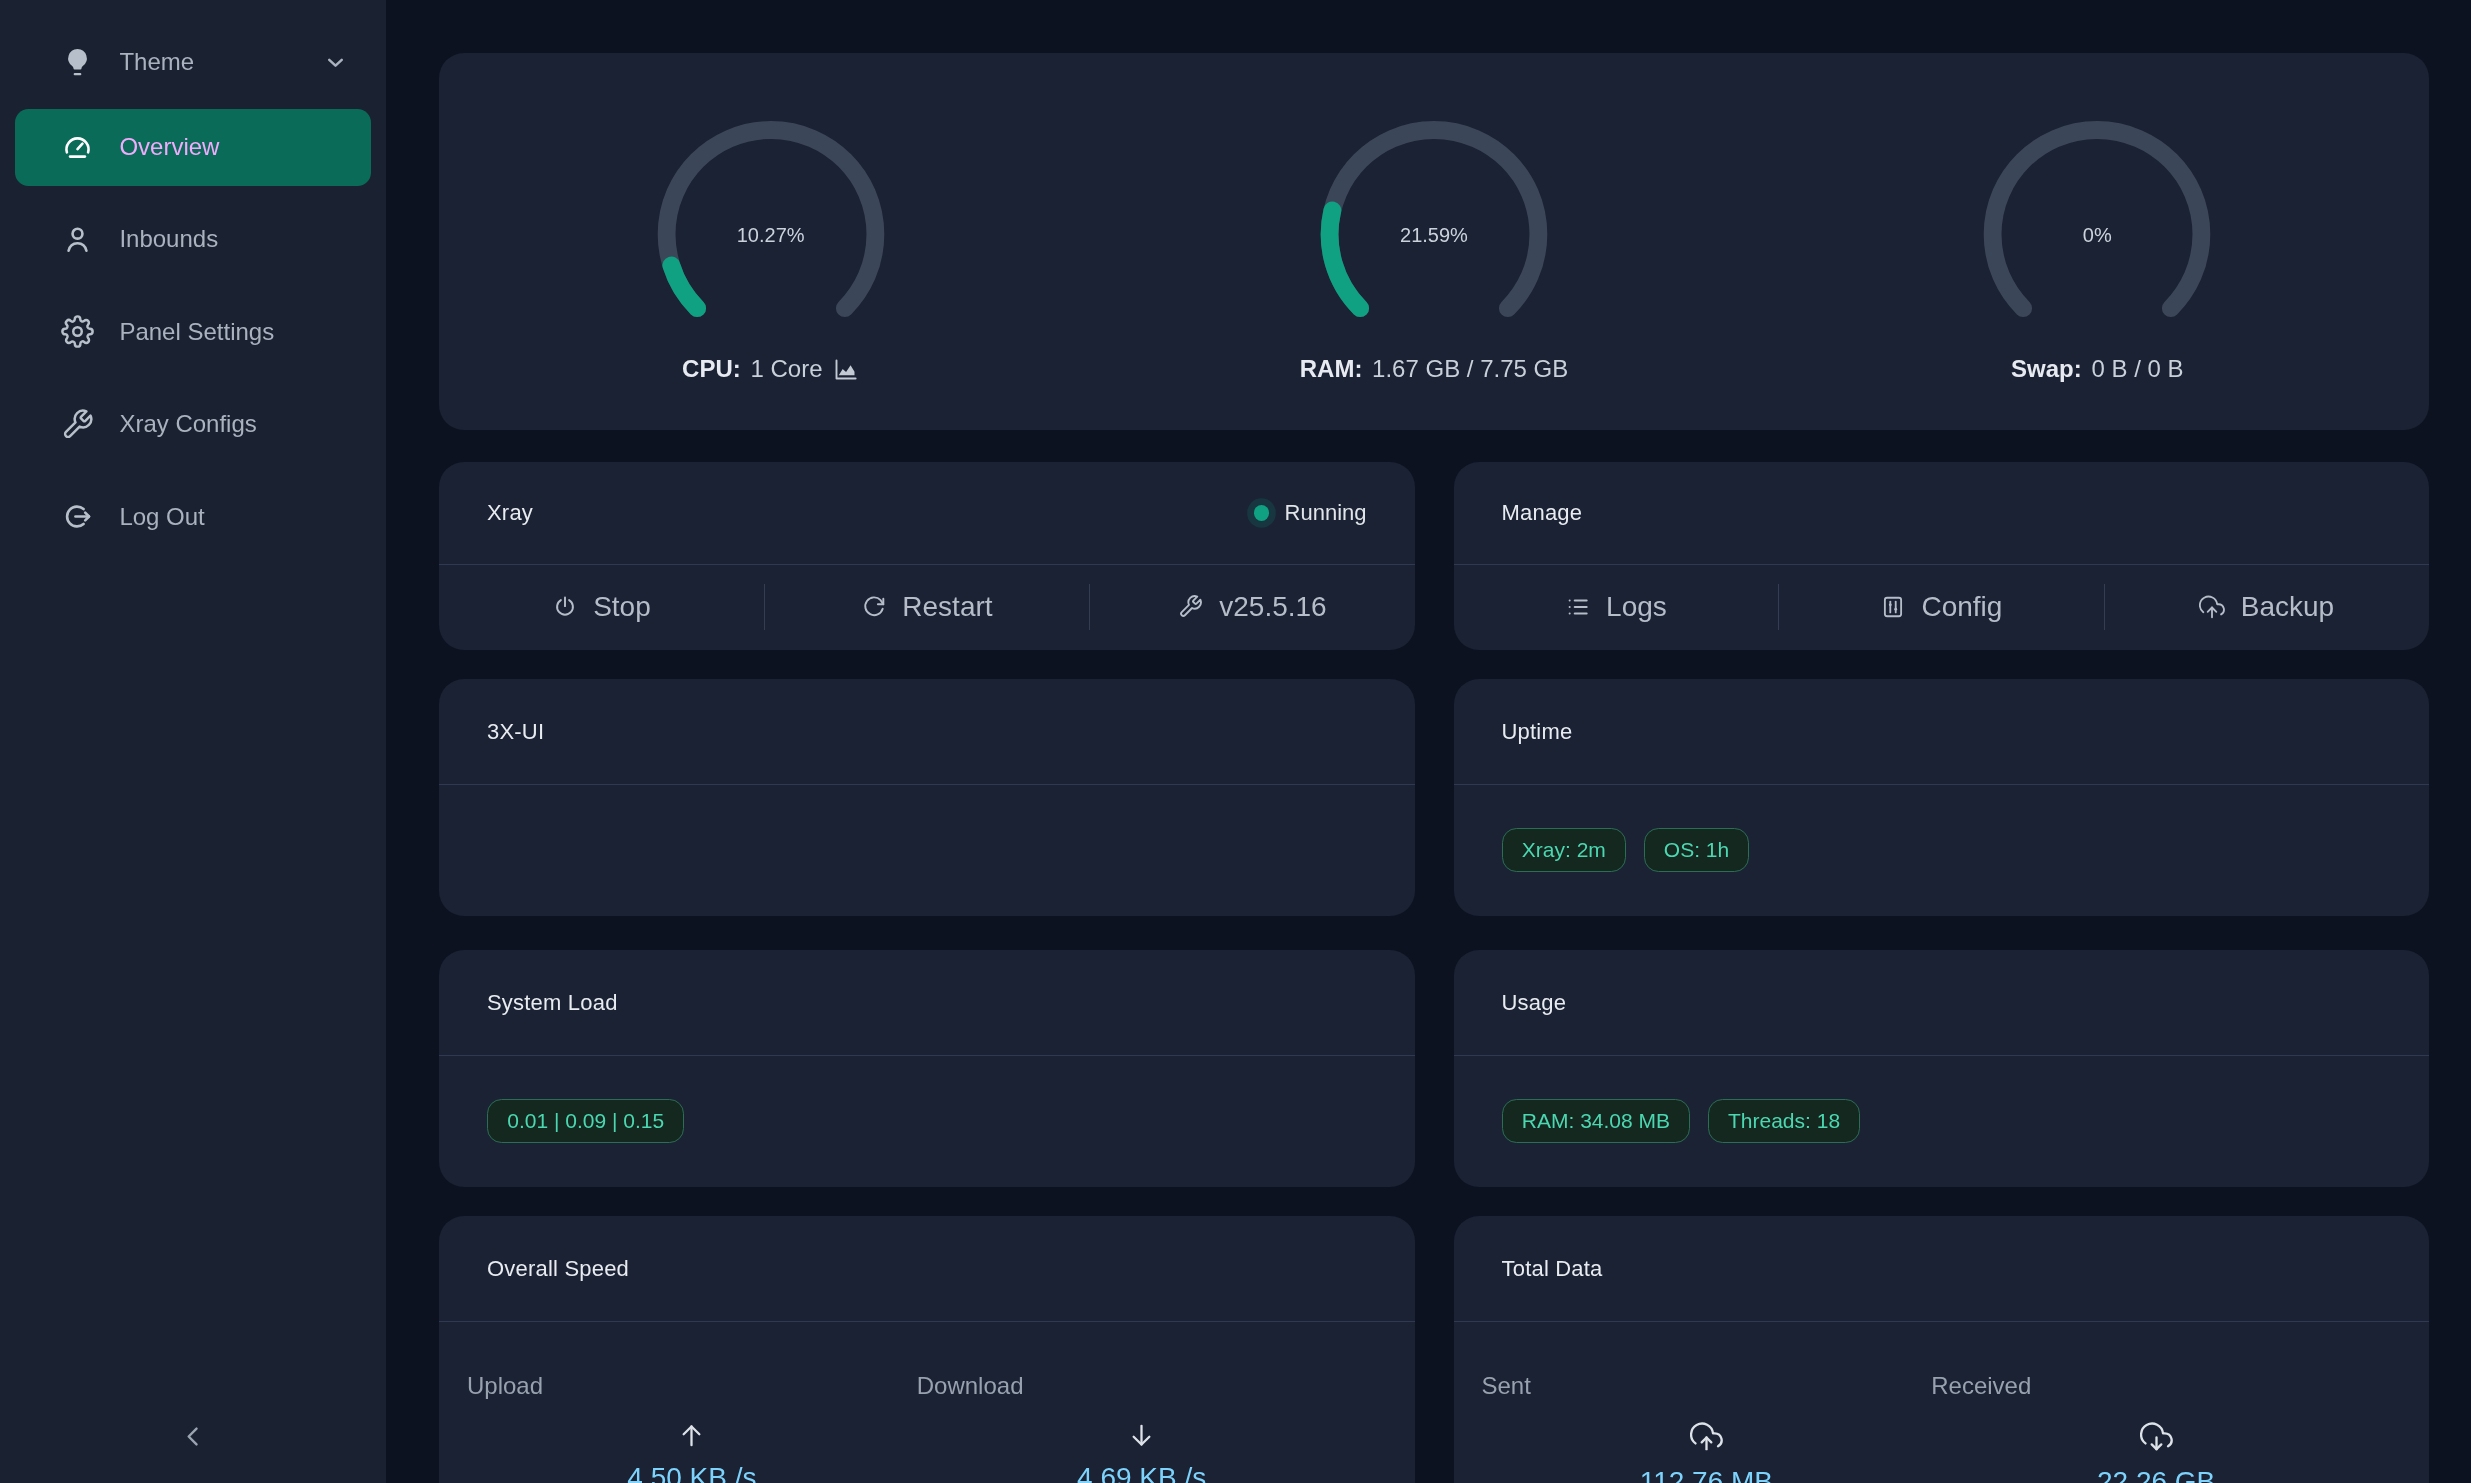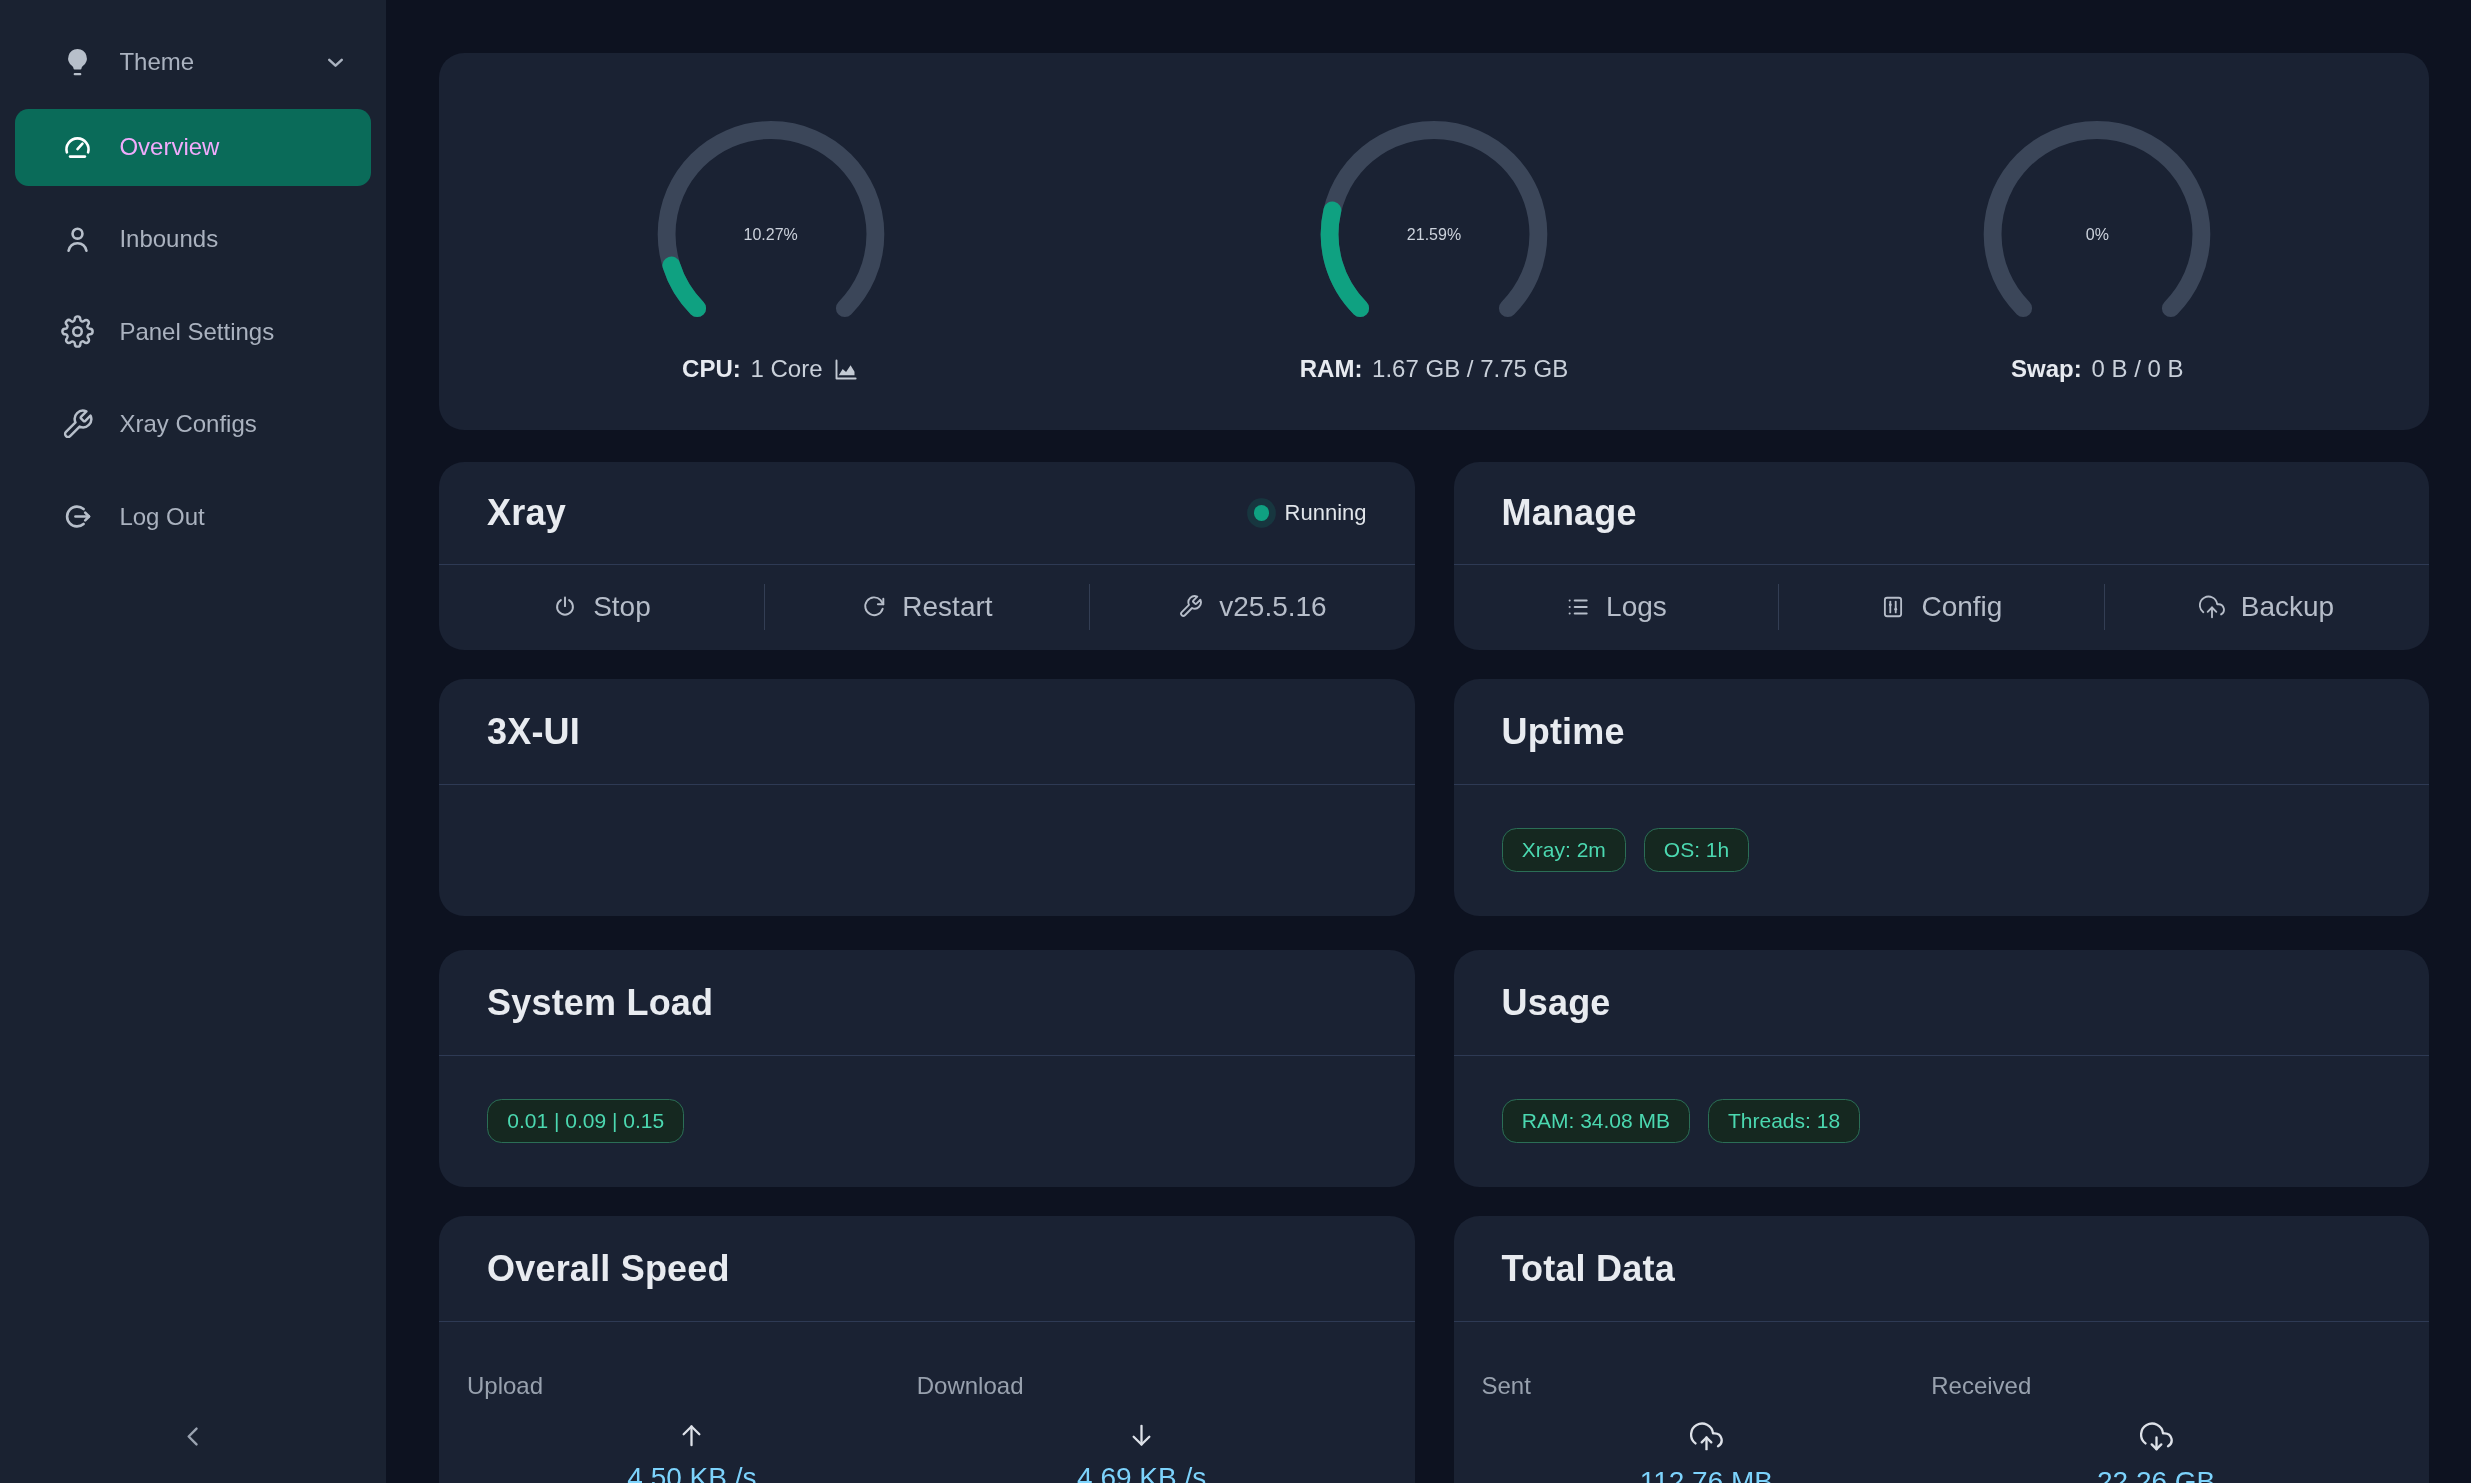--- a/index.html
+++ b/index.html
@@ -63,38 +63,38 @@
   }
   .gauges-card{
     height:377px;margin-bottom:32px;
     display:flex;align-items:center;
   }
   .gauge-col{flex:1;display:flex;flex-direction:column;align-items:center;justify-content:center;padding-top:17.4px;}
   .gauge-wrap{position:relative;width:280px;height:236px;}
   .gauge-wrap svg{width:280px;height:236px;}
   .gauge-value{
     position:absolute;inset:0;display:flex;align-items:center;justify-content:center;
-    font-size:16px;color:#ccd2dc;
+    font-size:20px;color:#ccd2dc;
   }
   .gauge-label{margin-top:1.9px;font-size:24px;color:#c9d0da;display:flex;align-items:center;gap:9.7px;}
   .gauge-label b{color:#e7eaf0;font-weight:700;}
   .chart-ico{width:27px;height:27px;color:#c3cad4;cursor:pointer;}
   
   .grid-row{display:flex;gap:39px;}
   .grid-row .card{flex:1;min-width:0;}
   .row-actions{height:188px;margin-bottom:29px;}
   .row-tags1{height:237px;margin-bottom:34px;}
   .row-tags2{height:237px;margin-bottom:29px;}
   .row-stats{height:299px;}
   .card-header{
     height:106px;display:flex;align-items:center;justify-content:space-between;
     padding:0 48px;border-bottom:1px solid var(--divider);
   }
   .row-actions .card-header{height:103px;}
-  .card-title{font-size:36px;font-weight:700;color:var(--text-bright);letter-spacing:0.2px;}
+  .card-title{font-size:22px;font-weight:400;color:var(--text-bright);letter-spacing:0.2px;}
   .status-badge{display:flex;align-items:center;gap:15.4px;font-size:22px;color:#e1e5ea;}
   .status-dot{width:15.4px;height:15.4px;border-radius:50%;background:var(--green);box-shadow:0 0 0 6.8px rgba(15,161,129,.16);}
   
   .card-actions{height:84px;display:flex;align-items:center;}
   .action{
     flex:1;display:flex;align-items:center;justify-content:center;gap:15.4px;
     font-size:28px;color:#b6bdc9;cursor:pointer;height:100%;
   }
   .action .ico{width:26px;height:26px;color:#b6bdc9;display:flex;}
   .vline{width:1px;height:46px;background:var(--vline);flex:0 0 1px;}

